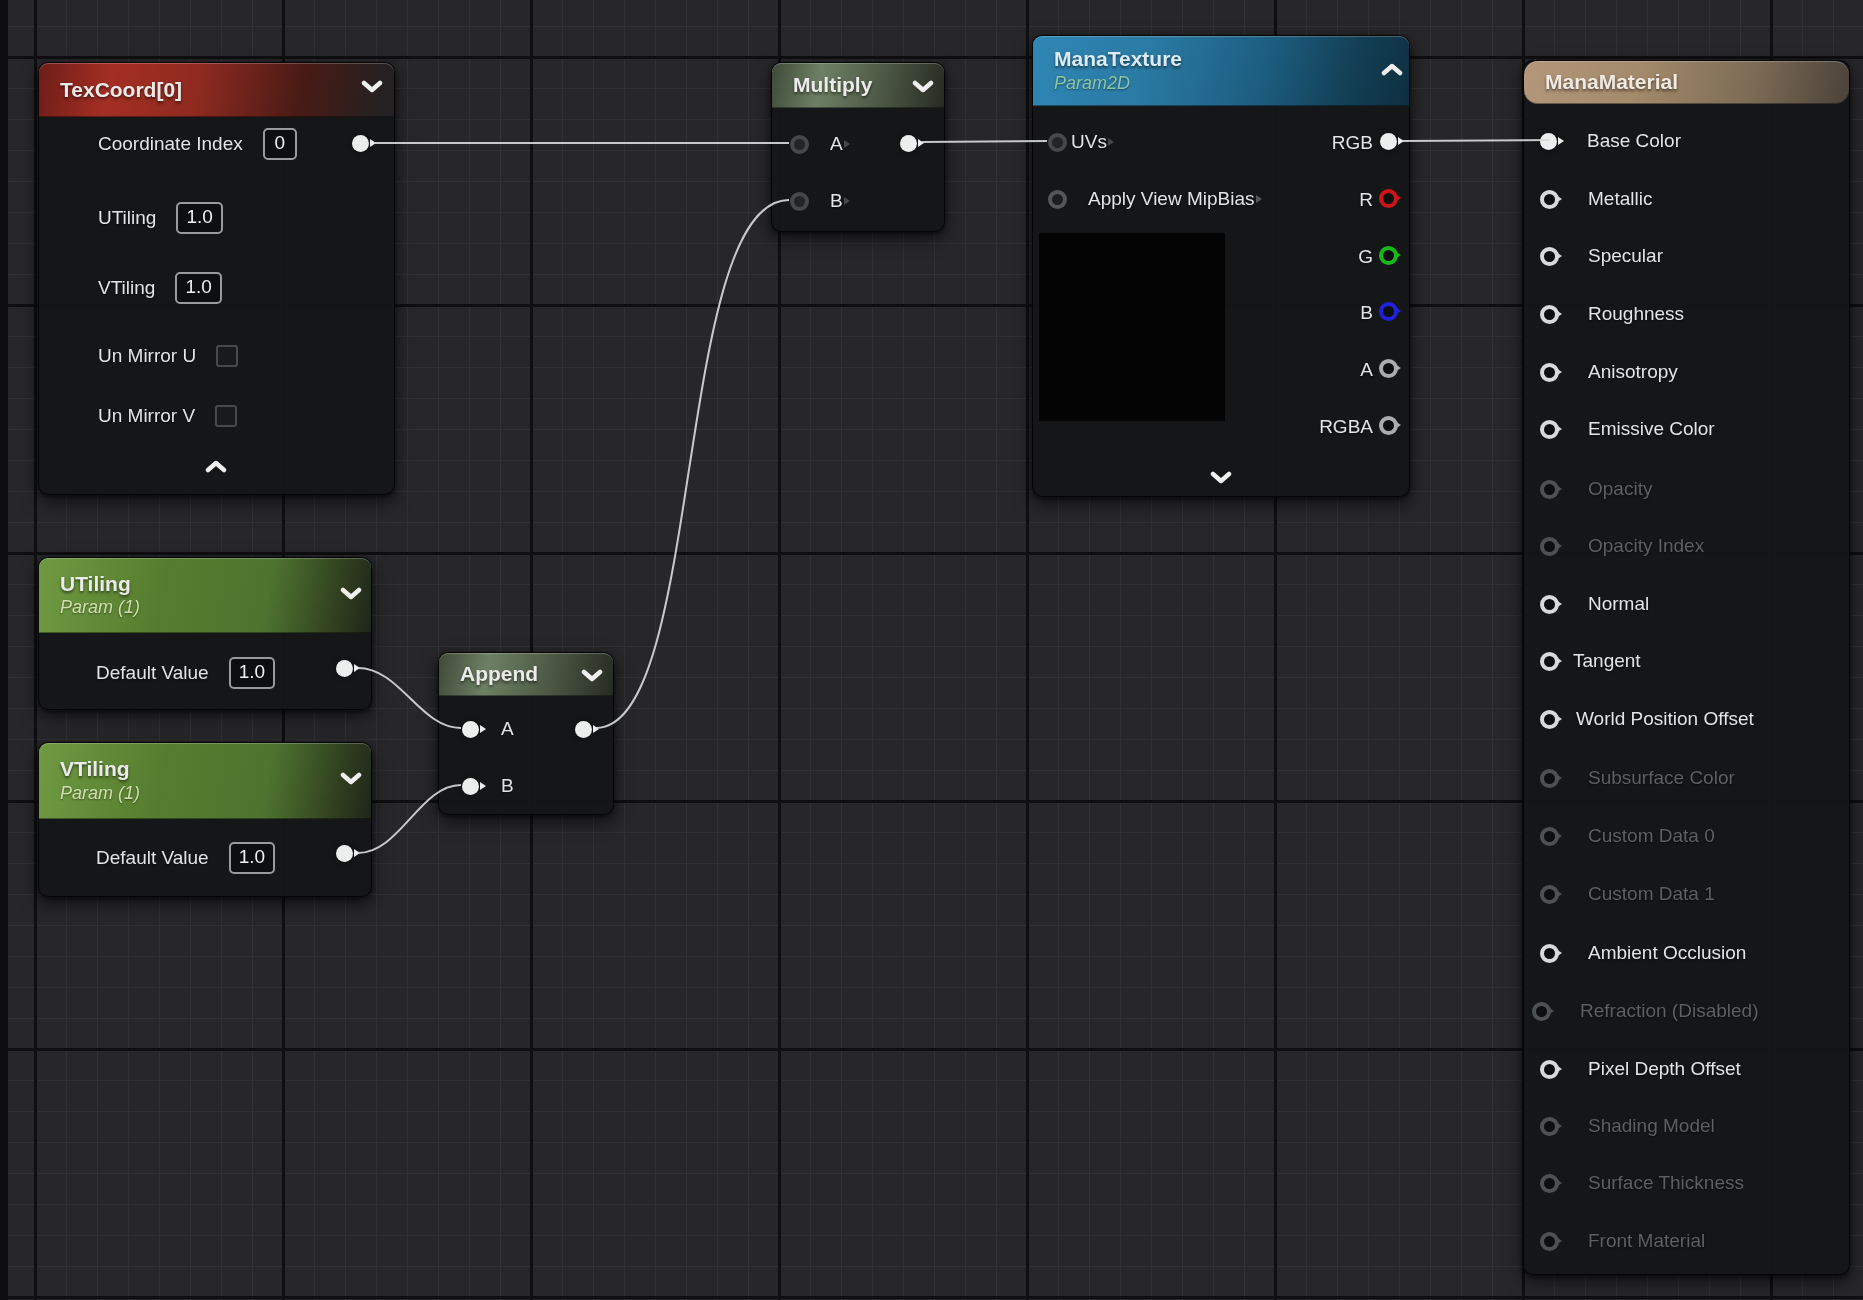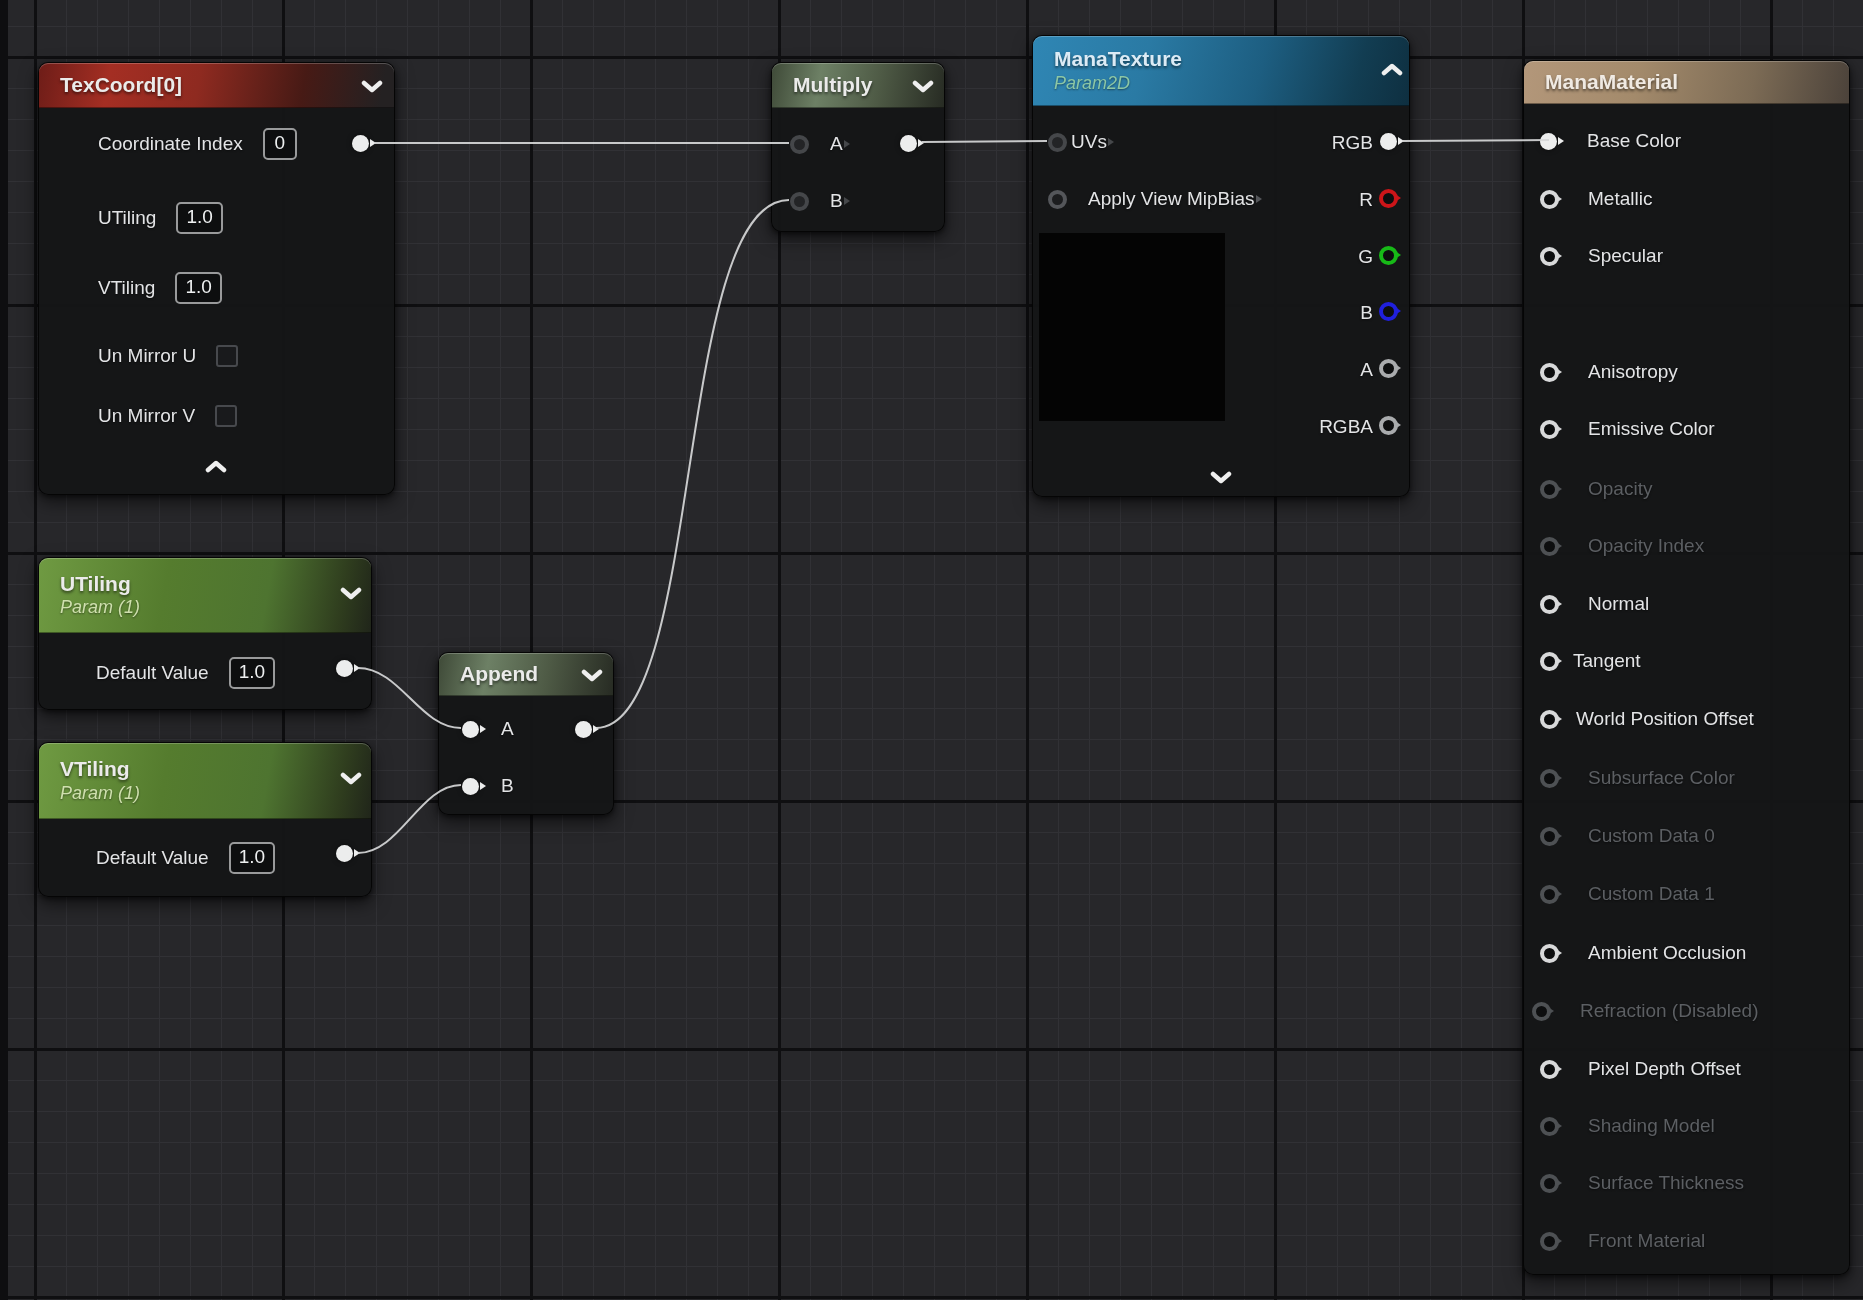--- a/index.html
+++ b/index.html
@@ -28,21 +28,21 @@
   }
   .hdr{
     position:absolute;left:0;top:0;right:0;
     border-radius:9px 9px 0 0;
     box-shadow:inset 0 1px 0 rgba(255,255,255,0.22), inset 0 -1px 0 rgba(0,0,0,0.4);
     display:flex;flex-direction:column;justify-content:center;
     padding-left:21px;box-sizing:border-box;
   }
   .hdr-red   {background:linear-gradient(100deg,#6e1d18 0%,#a42e23 20%,#8e2a20 45%,#471a15 74%,#242122 96%);}
   .hdr-blue  {background:linear-gradient(105deg,#2f86b4 0%,#2a7aa4 30%,#1d5e81 60%,#123d52 85%,#0e2f40 100%);}
-  .hdr-tan   {background:linear-gradient(100deg,#b3977a 0%,#a38a6b 35%,#7c6b55 70%,#4b423a 100%);}
+  .hdr-tan   {background:linear-gradient(100deg,#b3977a 0%,#a38a6b 35%,#7c6b55 70%,#4b423a 100%);border-radius:14px;}
   .hdr-gop   {background:linear-gradient(100deg,#3f4a38 0%,#6d8065 28%,#4e5a45 62%,#272b23 100%);}
   .hdr-gparam{background:linear-gradient(100deg,#6f9a42 0%,#557c2e 38%,#4e7430 68%,#2f3d1e 90%,#20251a 100%);}
   .hdr-title{
     font-size:21px;font-weight:700;color:#ebebea;line-height:1.08;
     text-shadow:0 2px 3px rgba(0,0,0,0.55);
   }
   .hdr-sub{font-size:18px;font-style:italic;margin-top:2px;text-shadow:0 1px 2px rgba(0,0,0,0.45);}
   .sub-green{color:#cfe0ae;font-style:italic;}
   .sub-teal{color:#8cc7a6;}
   .title-blue{color:#dcebf5;}
@@ -95,21 +95,21 @@
       <path d="M 374 143 L 789 143"></path>
       <path d="M 922 142 L 1047 141"></path>
       <path d="M 1402 141 L 1549 140"></path>
       <path d="M 358 668 C 400 668 420 728 461 728"></path>
       <path d="M 358 853 C 400 853 420 785 461 785"></path>
       <path d="M 596 728 C 704 728 674 200 789 200"></path>
     </g>
   </svg>
 
   <div class="node" style="left:38px;top:62px;width:355px;height:431px">
-    <div class="hdr hdr-red" style="height:45px">
+    <div class="hdr hdr-red" style="height:54px">
       <span class="hdr-title">TexCoord[0]</span>
     </div>
     <span class="chev" style="right:11px;top:16px">
       <svg width="22" height="15">
           <polyline points="3,4 11,11 19,4" stroke="#efefef" stroke-width="4.5" fill="none" stroke-linecap="round" stroke-linejoin="round"></polyline>
         </svg>
     </span>
 
     <div class="prow" style="left:59px;top:63px;gap:20px">
       <span class="lbl">Coordinate Index</span>
@@ -271,20 +271,24 @@
       <span class="lbl" style="margin-left:30px">Base Color</span>
     </div>
     <div class="prow" style="left:16px;top:120px;right:8px">
       <span class="pin ring inrow" style="position:relative"></span>
       <span class="lbl" style="margin-left:29px">Metallic</span>
     </div>
     <div class="prow" style="left:16px;top:177px;right:8px">
       <span class="pin ring inrow" style="position:relative"></span>
       <span class="lbl" style="margin-left:29px">Specular</span>
     </div>
+    <div class="prow" style="left:16px;top:235px;right:8px">
+      <span class="pin ring inrow" style="position:relative"></span>
+      <span class="lbl" style="margin-left:29px">Roughness</span>
+    </div>
     <div class="prow" style="left:16px;top:293px;right:8px">
       <span class="pin ring inrow" style="position:relative"></span>
       <span class="lbl" style="margin-left:29px">Anisotropy</span>
     </div>
     <div class="prow" style="left:16px;top:350px;right:8px">
       <span class="pin ring inrow" style="position:relative"></span>
       <span class="lbl" style="margin-left:29px">Emissive Color</span>
     </div>
     <div class="prow" style="left:16px;top:410px;right:8px">
       <span class="pin ring dim inrow" style="position:relative"></span>

